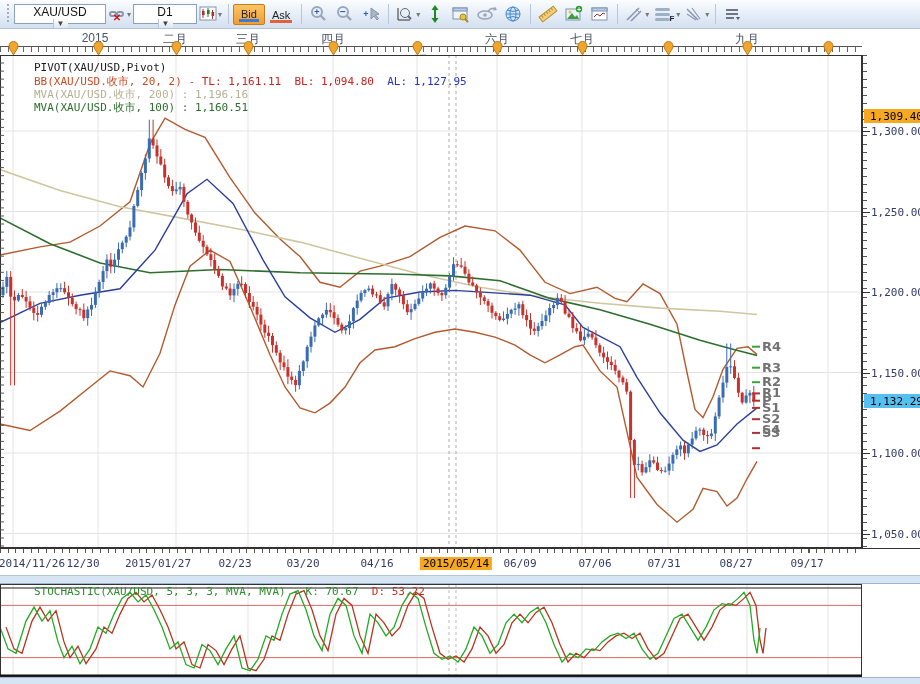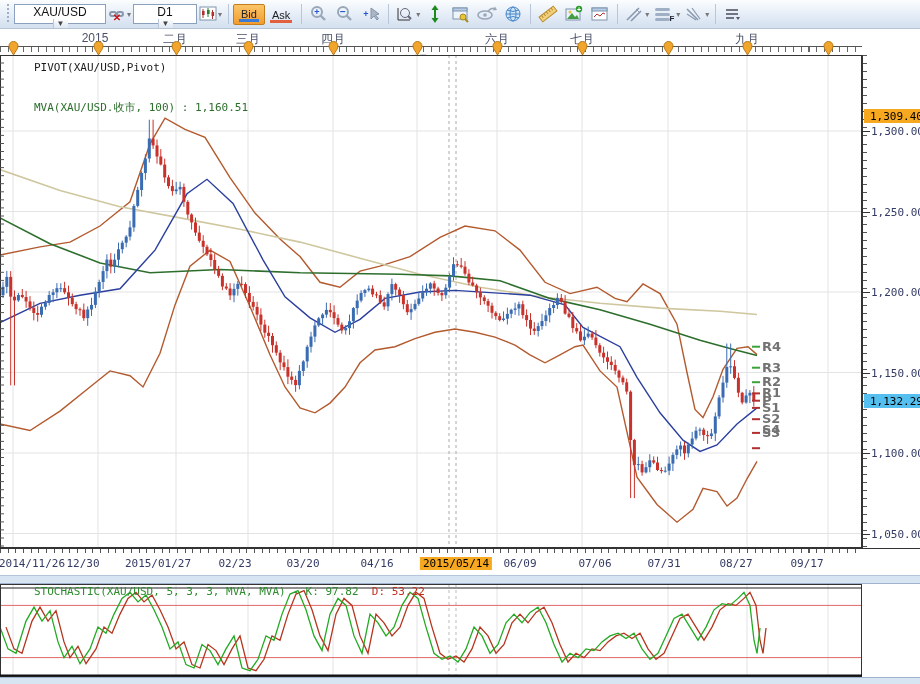--- a/index.html
+++ b/index.html
@@ -802,20 +802,22 @@
         <line x1="0" y1="434.7" x2="4" y2="434.7" stroke="#555"></line>
         <line x1="0" y1="442.7" x2="4" y2="442.7" stroke="#555"></line>
         <line x1="0" y1="450.8" x2="4" y2="450.8" stroke="#555"></line>
         <line x1="0" y1="458.8" x2="4" y2="458.8" stroke="#555"></line>
         <line x1="0" y1="466.9" x2="4" y2="466.9" stroke="#555"></line>
         <line x1="0" y1="474.9" x2="4" y2="474.9" stroke="#555"></line>
         <line x1="0" y1="483.0" x2="4" y2="483.0" stroke="#555"></line>
         <line x1="0" y1="491.0" x2="4" y2="491.0" stroke="#555"></line>
       </svg>
     <div class="legend-line" id="legend-pivot">PIVOT(XAU/USD,Pivot)</div>
+    <div class="legend-line" id="legend-bb"><span>BB(XAU/USD.收市, 20, 2) - </span><span class="v-red">TL: </span><span class="v-red">1,161.11</span><span class="v-red">  BL: </span><span class="v-red">1,094.80</span><span class="v-blue">  AL: </span><span class="v-blue">1,127.95</span></div>
+    <div class="legend-line" id="legend-mva200">MVA(XAU/USD.收市, 200) : 1,196.16</div>
     <div class="legend-line" id="legend-mva100">MVA(XAU/USD.收市, 100) : 1,160.51</div>
   <div class="pivot-lbl" style="top: 283.74px;">R4</div>
       <div class="pivot-lbl" style="top: 304.67px;">R3</div>
       <div class="pivot-lbl" style="top: 319.16px;">R2</div>
       <div class="pivot-lbl" style="top: 330.43px;">R1</div>
       <div class="pivot-lbl" style="top: 337.675px;">P</div>
       <div class="pivot-lbl" style="top: 344.92px;">S1</div>
       <div class="pivot-lbl" style="top: 356.19px;">S2</div>
       <div class="pivot-lbl" style="top: 369.875px;">S3</div>
       <div class="pivot-lbl" style="top: 367px;">S4</div>
@@ -873,17 +875,17 @@
         <line x1="449" y1="0" x2="449" y2="93" stroke="#bbb" stroke-dasharray="3,3"></line>
         <line x1="456" y1="0" x2="456" y2="93" stroke="#bbb" stroke-dasharray="3,3"></line>
         <line x1="0" y1="4" x2="862" y2="4" stroke="#222"></line>
         <line x1="0" y1="21.4" x2="862" y2="21.4" stroke="#e06666"></line>
         <line x1="0" y1="73.6" x2="862" y2="73.6" stroke="#e06666"></line>
         <polyline fill="none" stroke="#b5361f" stroke-width="1.3" points="6.0,43.1 14.0,64.9 22.0,69.3 32.0,37.1 40.0,23.1 48.0,37.1 56.0,26.6 64.0,57.9 70.0,73.6 78.0,62.3 86.0,79.7 96.0,64.9 104.0,43.1 112.0,49.2 120.0,30.1 128.0,14.4 136.0,8.3 144.0,17.9 152.0,11.0 160.0,25.8 168.0,43.1 176.0,64.9 184.0,57.9 192.0,80.6 200.0,84.0 208.0,60.5 216.0,66.6 224.0,80.6 232.0,64.9 240.0,51.9 248.0,84.0 256.0,86.7 264.0,75.3 272.0,51.9 280.0,56.2 288.0,30.1 296.0,10.1 304.0,6.6 312.0,25.8 320.0,51.9 328.0,66.6 336.0,30.1 344.0,14.4 352.0,21.4 360.0,51.9 368.0,69.3 376.0,30.1 384.0,38.8 392.0,51.9 400.0,43.1 408.0,21.4 416.0,8.3 424.0,14.4 432.0,43.1 440.0,69.3 448.0,75.3 456.0,71.9 464.0,78.0 472.0,64.9 480.0,43.1 488.0,51.9 496.0,69.3 504.0,60.5 512.0,38.8 520.0,30.1 528.0,38.8 536.0,28.4 544.0,23.1 552.0,38.8 560.0,60.5 568.0,78.0 576.0,69.3 584.0,73.6 592.0,64.9 600.0,66.6 608.0,57.9 616.0,51.9 624.0,49.2 632.0,54.5 640.0,49.2 648.0,64.9 656.0,75.3 664.0,69.3 672.0,51.9 680.0,34.5 688.0,30.1 696.0,43.1 704.0,56.2 712.0,43.1 720.0,25.8 728.0,19.7 736.0,21.4 744.0,14.4 750.0,8.3 756.0,21.4 760.0,56.2 763.0,69.3 766.0,44.0"></polyline>
         <polyline fill="none" stroke="#22aa22" stroke-width="1.3" points="0.0,43.1 8.0,64.9 16.0,69.3 26.0,37.1 34.0,23.1 42.0,37.1 50.0,26.6 58.0,57.9 64.0,73.6 72.0,62.3 80.0,79.7 90.0,64.9 98.0,43.1 106.0,49.2 114.0,30.1 122.0,14.4 130.0,8.3 138.0,17.9 146.0,11.0 154.0,25.8 162.0,43.1 170.0,64.9 178.0,57.9 186.0,80.6 194.0,84.0 202.0,60.5 210.0,66.6 218.0,80.6 226.0,64.9 234.0,51.9 242.0,84.0 250.0,86.7 258.0,75.3 266.0,51.9 274.0,56.2 282.0,30.1 290.0,10.1 298.0,6.6 306.0,25.8 314.0,51.9 322.0,66.6 330.0,30.1 338.0,14.4 346.0,21.4 354.0,51.9 362.0,69.3 370.0,30.1 378.0,38.8 386.0,51.9 394.0,43.1 402.0,21.4 410.0,8.3 418.0,14.4 426.0,43.1 434.0,69.3 442.0,75.3 450.0,71.9 458.0,78.0 466.0,64.9 474.0,43.1 482.0,51.9 490.0,69.3 498.0,60.5 506.0,38.8 514.0,30.1 522.0,38.8 530.0,28.4 538.0,23.1 546.0,38.8 554.0,60.5 562.0,78.0 570.0,69.3 578.0,73.6 586.0,64.9 594.0,66.6 602.0,57.9 610.0,51.9 618.0,49.2 626.0,54.5 634.0,49.2 642.0,64.9 650.0,75.3 658.0,69.3 666.0,51.9 674.0,34.5 682.0,30.1 690.0,43.1 698.0,56.2 706.0,43.1 714.0,25.8 722.0,19.7 730.0,21.4 738.0,14.4 744.0,8.3 750.0,21.4 754.0,56.2 757.0,69.3 760.0,44.0"></polyline>
         <rect x="0.5" y="0.5" width="861" height="92" fill="none" stroke="#333"></rect>
         <line x1="0" y1="91.5" x2="862" y2="91.5" stroke="#111" stroke-width="2"></line>
       </svg>
-    <div id="stoch-header"><span class="t-green">STOCHASTIC(XAU/USD, 5, 3, 3, MVA, MVA) - </span><span class="t-green">K: </span><span class="t-green">97.82</span><span class="t-red">  D: </span><span class="t-red">53.22</span></div>
+    <div id="stoch-header"><span class="t-green">STOCHASTIC(XAU/USD, 5, 3, 3, MVA, MVA) - </span><span class="t-green">K: </span><span class="t-green">70.67</span><span class="t-red">  D: </span><span class="t-red">53.22</span></div>
   </div>
 
   <div id="bottom-strip"></div>
 </div>
 
 </body></html>

